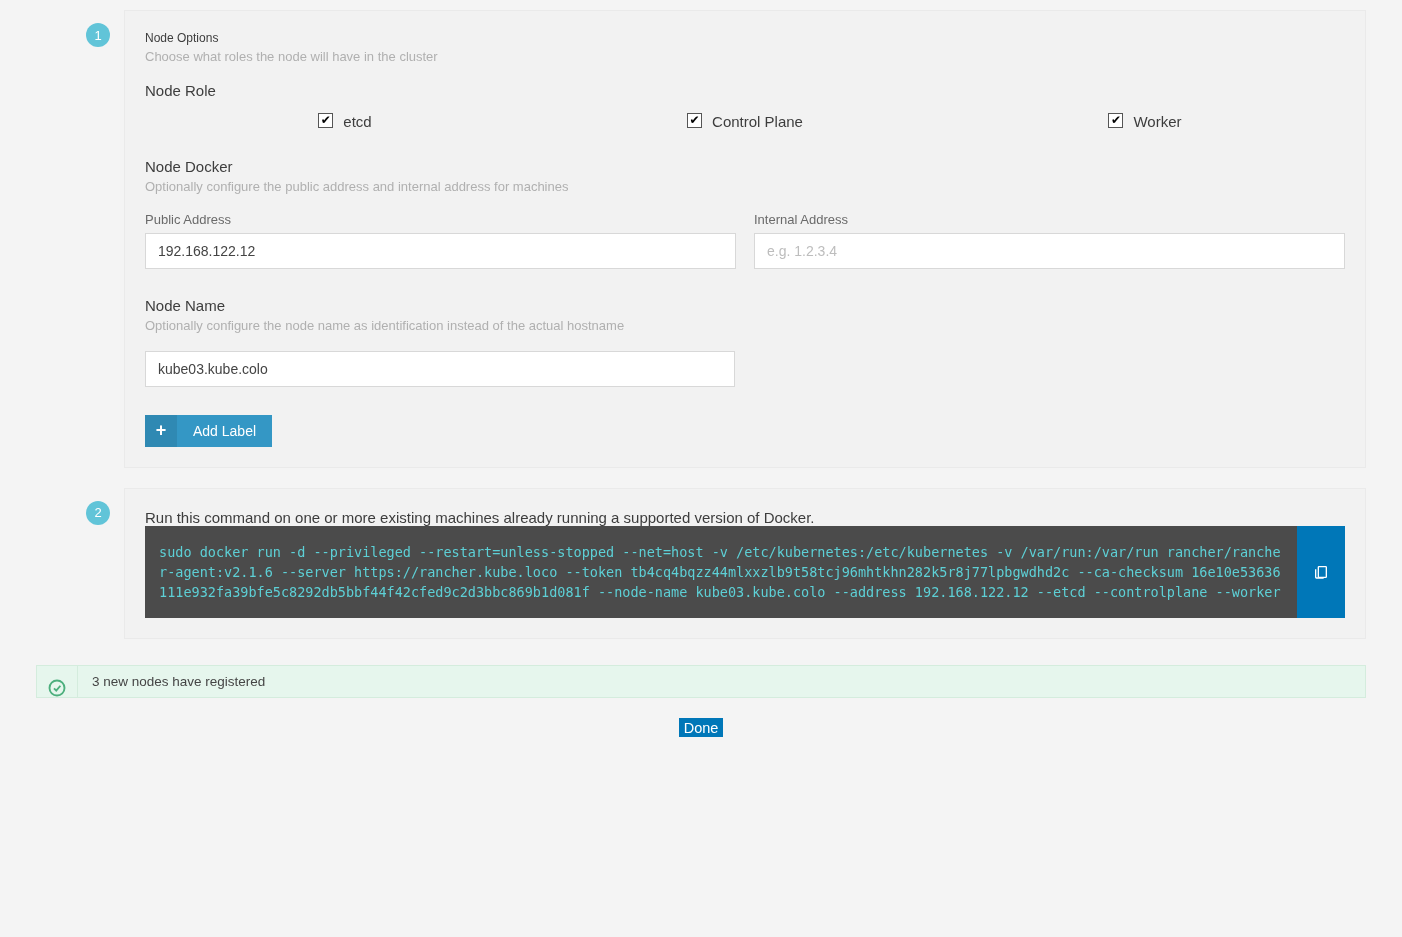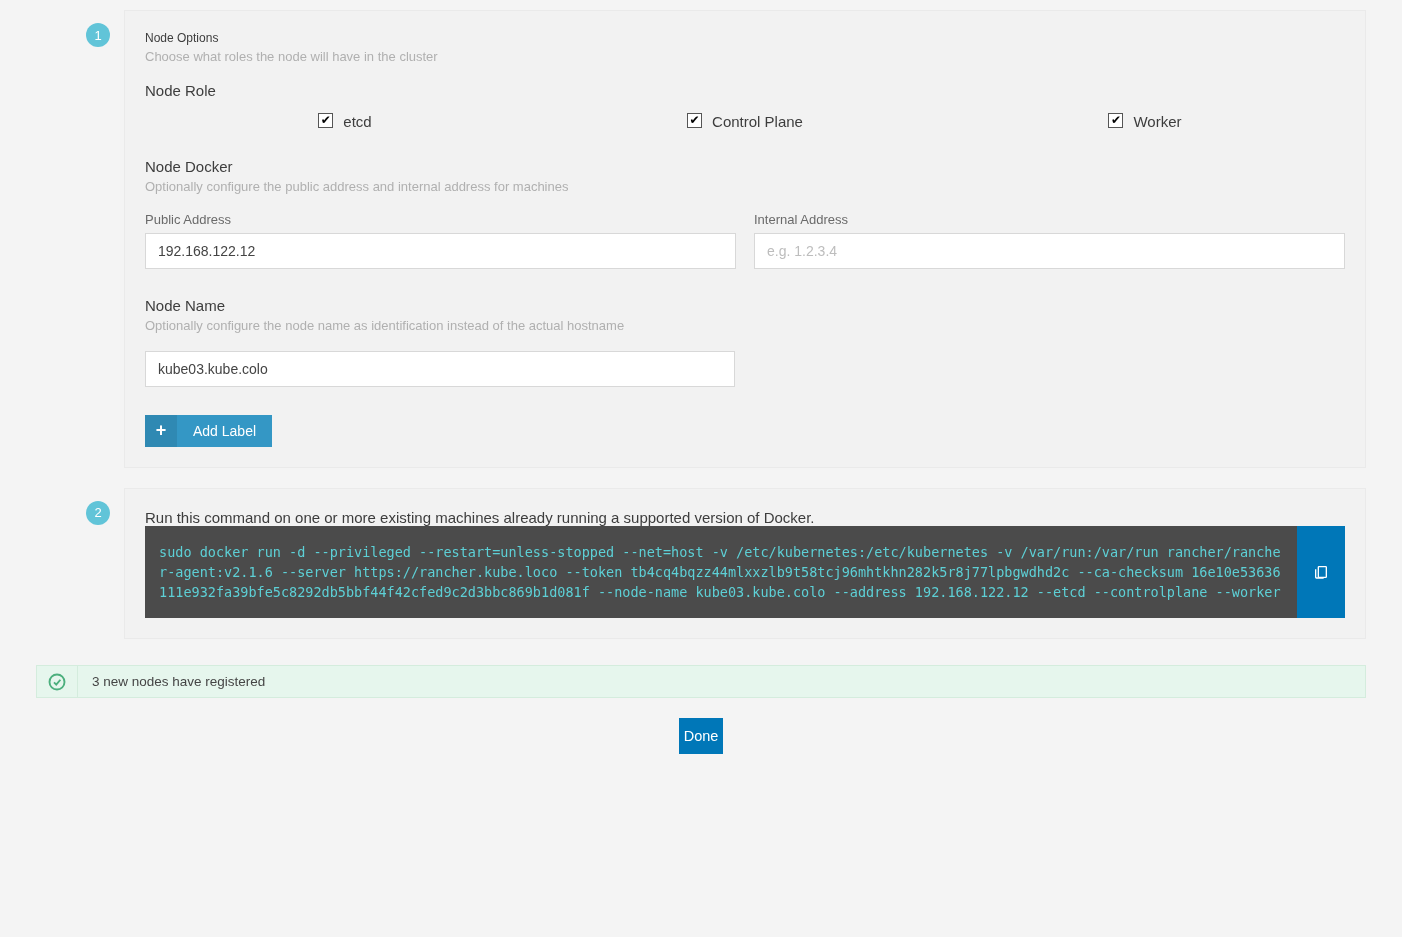--- a/index.html
+++ b/index.html
@@ -153,21 +153,21 @@
     border: none;
     color: #fff;
     display: flex;
     align-items: center;
     justify-content: center;
     cursor: pointer;
   }
   .copy-btn svg { width: 16px; height: 18px; }
   .status-bar {
     display: flex;
-    align-items: center;
+    align-items: flex-end;
     background: #e6f6ed;
     border: 1px solid #d4ecdd;
     margin: 26px 0 20px 0;
   }
   .status-icon {
     width: 40px;
     display: flex;
     align-items: center;
     justify-content: center;
     color: #4caf7d;
@@ -179,21 +179,21 @@
     color: #454545;
     display: flex;
     align-items: center;
     border-left: 1px solid #d4ecdd;
   }
   .done-row { text-align: center; }
   .done-btn {
     background: #0077b8;
     color: #fff;
     border: none;
-    height: 36px;
+    height: 19px;
     padding: 0 5px;
     font-size: 14.5px;
     cursor: pointer;
   }
 </style>
 </head>
 <body>
 
 <div class="page">
 

